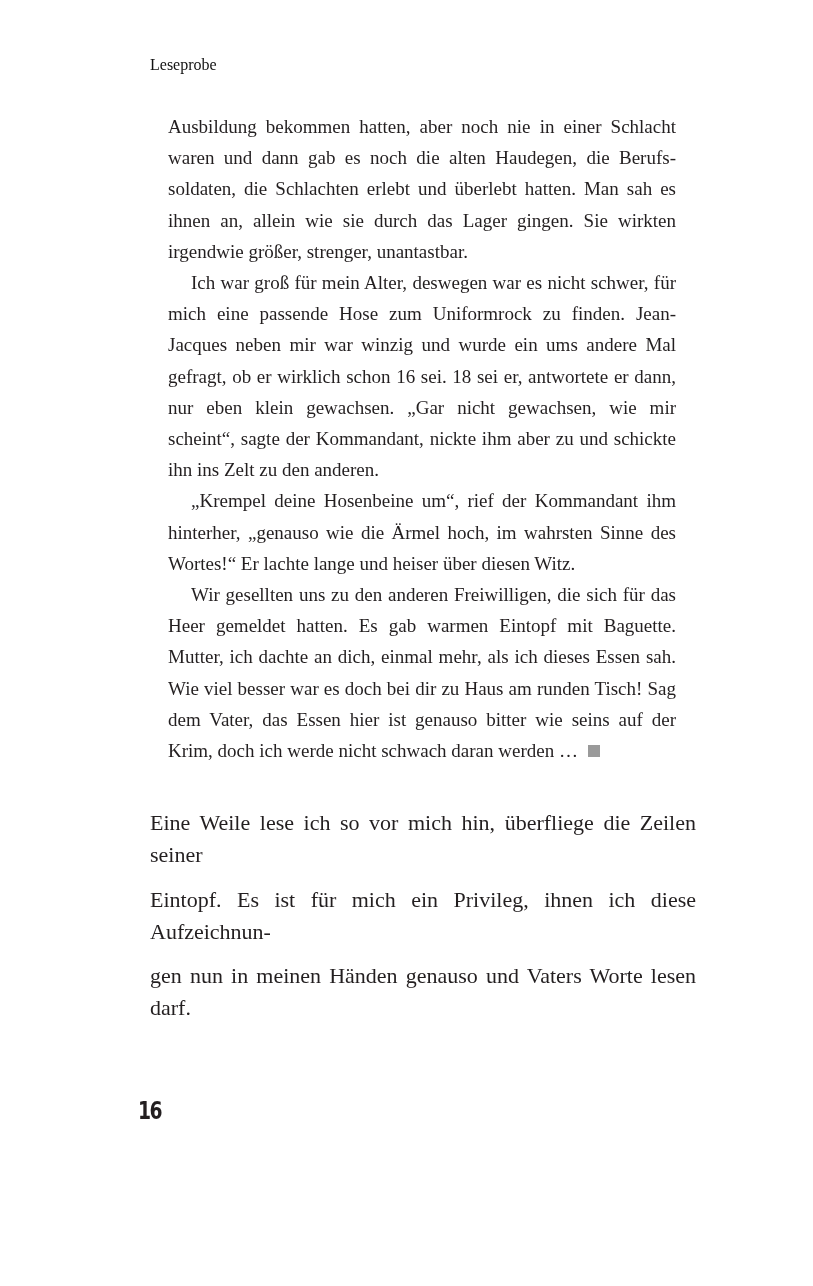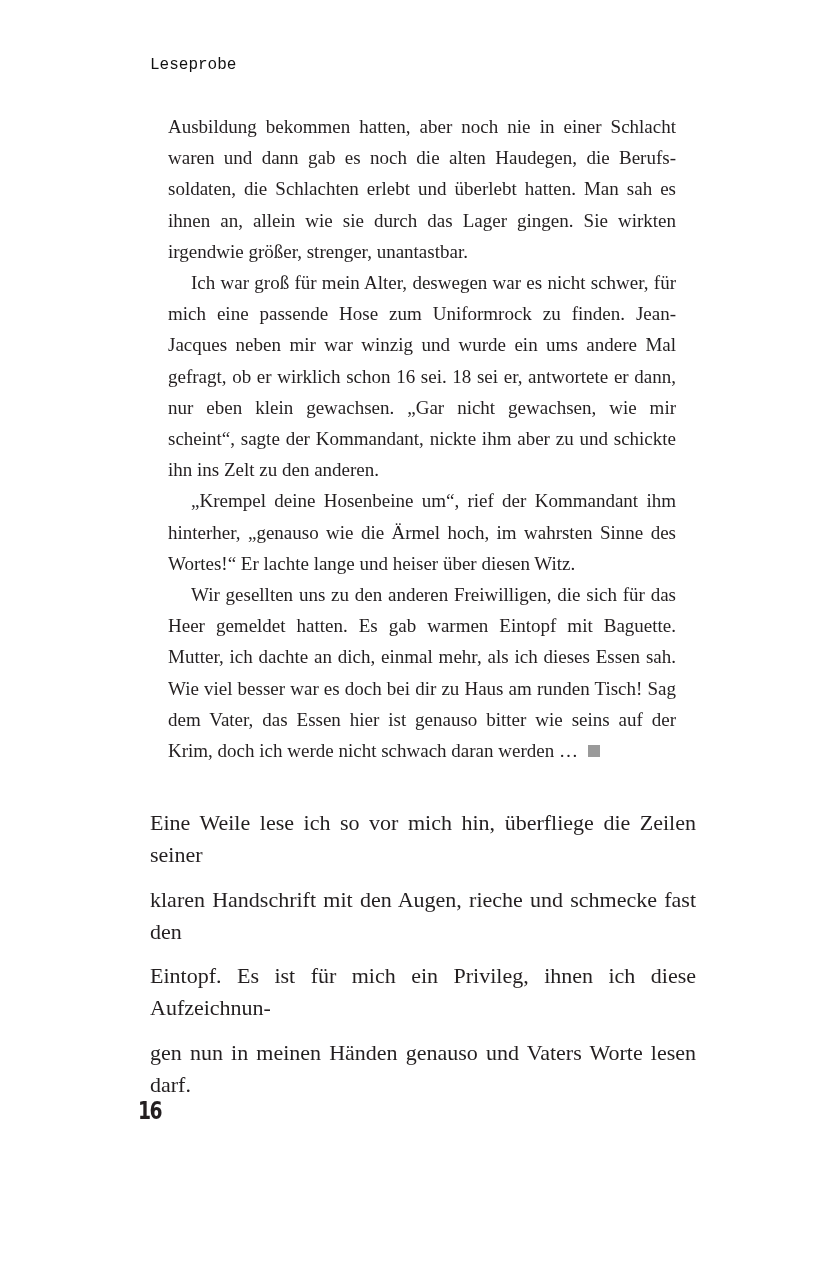--- a/index.html
+++ b/index.html
@@ -11,21 +11,21 @@
       width: 813px;
       height: 1286px;
       position: relative;
       overflow: hidden;
       color: #231f20;
     }
     .header-label {
       position: absolute;
       left: 150px;
       top: 56px;
-      font-family: Liberation Mono, monospace;
+      font-family: Liberation Serif, serif;
       font-size: 16px;
       color: #111111;
       margin: 0;
     }
     .letter-block {
       position: absolute;
       left: 168px;
       top: 111px;
       width: 508px;
       font-family: "Liberation Serif", serif;
@@ -87,18 +87,17 @@
 
 <div class="letter-block">
   <p class="no-indent">Ausbildung bekommen hatten, aber noch nie in einer Schlacht waren und dann gab es noch die alten Haudegen, die Berufs­soldaten, die Schlachten erlebt und überlebt hatten. Man sah es ihnen an, allein wie sie durch das Lager gingen. Sie wirkten irgendwie größer, strenger, unantastbar.</p>
   <p>Ich war groß für mein Alter, deswegen war es nicht schwer, für mich eine passende Hose zum Uniformrock zu finden. Jean-Jacques neben mir war winzig und wurde ein ums andere Mal gefragt, ob er wirklich schon 16 sei. 18 sei er, antwortete er dann, nur eben klein gewachsen. „Gar nicht gewachsen, wie mir scheint“, sagte der Kommandant, nickte ihm aber zu und schickte ihn ins Zelt zu den anderen.</p>
   <p>„Krempel deine Hosenbeine um“, rief der Kommandant ihm hinterher, „genauso wie die Ärmel hoch, im wahrsten Sinne des Wortes!“ Er lachte lange und heiser über diesen Witz.</p>
   <p><span>Wir gesellten uns zu den anderen Freiwilligen, die sich für das Heer gemeldet hatten. Es gab warmen Eintopf mit Baguette. Mutter, ich dachte an dich, einmal mehr, als ich dieses Essen sah. Wie viel besser war es doch bei dir zu Haus am runden Tisch! Sag dem Vater, das Essen hier ist genauso bitter wie seins auf der Krim, doch ich werde nicht schwach daran werden …</span><span class="end-mark"></span></p>
 </div>
 
 <div class="body-block">
   <p>Eine Weile lese ich so vor mich hin, überfliege die Zeilen seiner</p>
-  <p>klaren Handschrift mit den Augen, rieche und schmecke fast den</p>
   <p>Eintopf. Es ist für mich ein Privileg, ihnen ich diese Aufzeichnun-</p>
   <p>gen nun in meinen Händen genauso und Vaters Worte lesen darf.</p>
 </div>
 
 <p class="page-number">16</p>
 
 </body></html>

